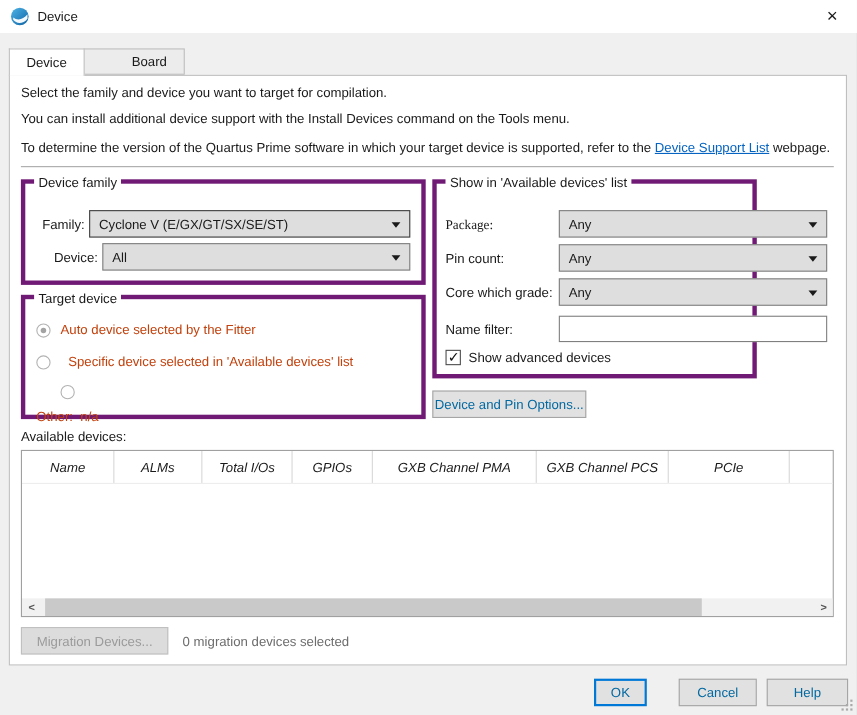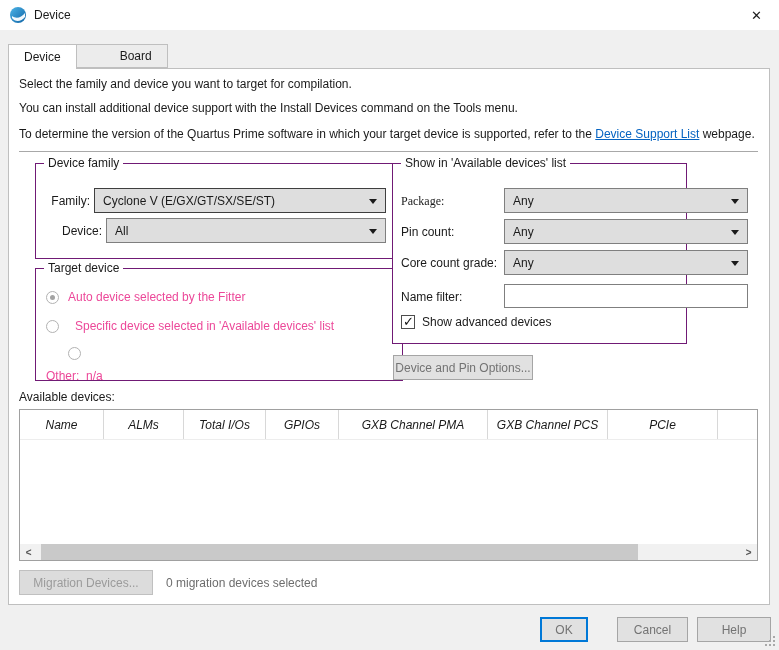--- a/index.html
+++ b/index.html
@@ -22,51 +22,51 @@
   
   .pane { position:absolute; left:8px; top:68px; width:762px; height:537px; background:#ffffff; border:1px solid #bfbfbf; }
 
   .intro1 { position:absolute; left:10px; top:8px; }
   .intro2 { position:absolute; left:10px; top:32px; }
   .intro3 { position:absolute; left:10px; top:58px; white-space:nowrap; }
   .link { color:#0563c1; text-decoration:underline; cursor:pointer; }
   .separator { position:absolute; left:10px; top:82px; width:739px; height:1px; background:#a8a8a8; }
 
   
-  .group { position:absolute; border:1px solid #701a75; background:#fff;margin-left:16px; }
+  .group { position:absolute; border:4px solid #701a75; background:#fff; }
   .group-title { position:absolute; top:-8px; left:8px; background:#fff; padding:0 4px; white-space:nowrap; }
   .g-family { left:10px; top:94px; width:368px; height:96px; }
   .g-target { left:10px; top:199px; width:368px; height:113px; }
-  .g-show   { left:367px; top:94px; width:295px; height:181px; }
+  .g-show   { left:384px; top:94px; width:295px; height:181px; }
 
   .lbl { position:absolute; white-space:nowrap; }
   .r { text-align:right; }
 
   
   .select { position:absolute; height:25px; background:#dedede; border:1px solid #7f7f7f; display:flex; align-items:center; padding:0 22px 0 8px; cursor:pointer; overflow:hidden; white-space:nowrap; }
   .select.dark { border-color:#3f3f3f; }
   .arrow { position:absolute; right:8px; top:50%; margin-top:-2px; width:0; height:0; border-left:4px solid transparent; border-right:4px solid transparent; border-top:5px solid #1a1a1a; }
 
   
-  .radio-row { position:absolute; left:10px; display:flex; align-items:center; gap:9px; color:#ec4899; }
+  .radio-row { position:absolute; left:10px; display:flex; align-items:center; gap:9px; color:#c2410c; }
   .radio { width:13px; height:13px; border-radius:50%; border:1px solid #b2b2b2; background:#fff; position:relative; flex:none; }
   .radio.sel::after { content:""; position:absolute; left:3px; top:3px; width:5px; height:5px; border-radius:50%; background:#a3a3a3; }
   .rr1 { top:21px; } .rr2 { top:50px;gap:16px; } .rr3 { top:78px;flex-direction:column; }
   .pre { white-space:pre; }
 
   
   .textinput { position:absolute; left:111px; top:120px; width:244px; height:24px; border:1px solid #7f7f7f; background:#fff; font:inherit; padding:0 6px; }
 
   
   .cbrow { position:absolute; left:8px; top:151px; display:flex; align-items:center; gap:7px; cursor:pointer; }
   .checkbox { width:14px; height:14px; border:1px solid #4d4d4d; background:#fff; position:relative; flex:none; }
   .checkbox.checked::after { content:"\2713"; position:absolute; left:1px; top:-2px; font-size:13px; color:#111; }
 
   
-  .btn { background:#e1e1e1; border:1px solid #a5a5a5; font:inherit; cursor:pointer; display:flex; align-items:center; justify-content:center; color:#737373; }
+  .btn { background:#e1e1e1; border:1px solid #a5a5a5; font:inherit; cursor:pointer; display:flex; align-items:center; justify-content:center; color:#0369a1; }
   .btn-devpin { position:absolute; left:384px; top:286px; width:140px; height:25px; }
   .btn-migration { position:absolute; left:10px; top:501px; width:134px; height:25px; background:#dcdcdc; border-color:#c0c0c0; color:#9b9b9b; cursor:default; }
   .migration-status { position:absolute; left:157px; top:507px; color:#6d6d6d; }
 
   .avail-label { position:absolute; left:10px; top:321px; }
 
   
   .table { position:absolute; left:10px; top:340px; width:739px; height:152px; border:1px solid #a0a0a0; background:#fff; overflow:hidden;font-style:italic; }
   .thead { display:flex; height:30px; border-bottom:1px solid #ededed; }
   .th { flex:none; display:flex; align-items:center; justify-content:center; border-right:1px solid #d8d8d8; white-space:nowrap; overflow:hidden; cursor:pointer; }
@@ -164,21 +164,21 @@
         <span>Any</span>
         <span class="arrow"></span>
       </div>
 
       <span class="lbl" style="left:8px; top:61px;">Pin count:</span>
       <div class="select" style="left:111px; top:55px; width:244px;">
         <span>Any</span>
         <span class="arrow"></span>
       </div>
 
-      <span class="lbl" style="left:8px; top:92px;">Core count grade:</span>
+      <span class="lbl" style="left:8px; top:92px;">Core which grade:</span>
       <div class="select" style="left:111px; top:86px; width:244px;">
         <span>Any</span>
         <span class="arrow"></span>
       </div>
 
       <span class="lbl" style="left:8px; top:126px;">Name filter:</span>
       <input class="textinput" type="text" value="" style="">
 
       <div class="cbrow">
         <span class="checkbox checked"></span>

